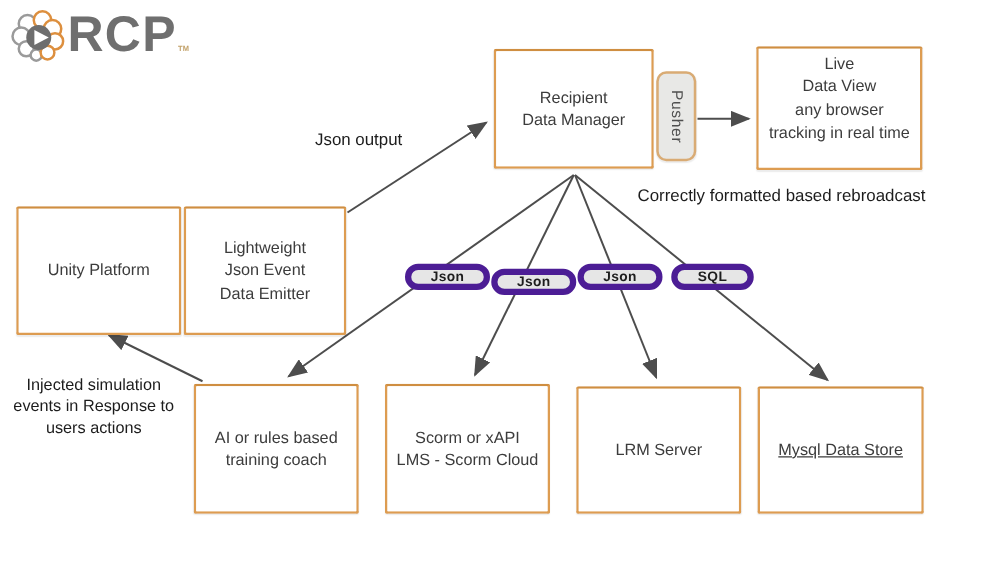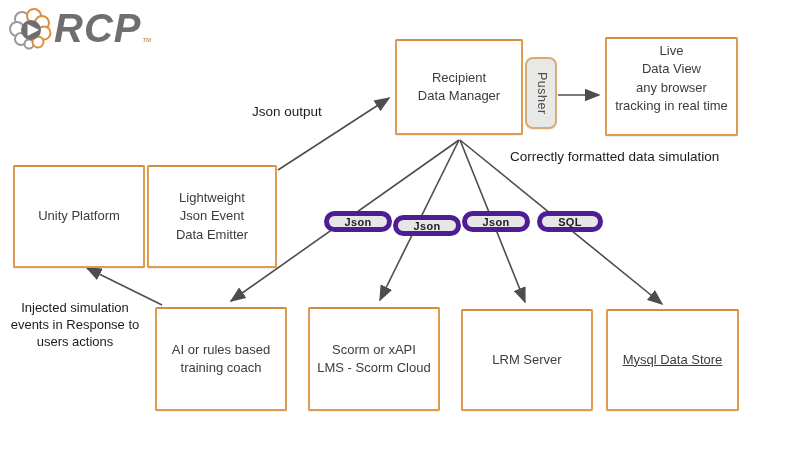--- a/index.html
+++ b/index.html
@@ -95,21 +95,20 @@
   #label-rebroadcast { left: 510px; top: 149px; }
   #label-injected    { left: 8px;   top: 300px; width: 134px; text-align: center; font-size: 13px; line-height: 1.3; }
 
   
   .logo {
     position: absolute;
     left: 6px; top: 4px;
     display: flex;
     align-items: center;
     z-index: 2;
-    font-style: italic;
   }
   .logo-text {
     font-size: 40px;
     font-weight: 700;
     color: #6f6f6f;
     letter-spacing: 1px;
     line-height: 48px;
   }
   .logo-tm {
     font-size: 6px;
@@ -203,18 +202,18 @@
   <div class="node" id="node-mysql">
     <span>Mysql Data Store</span>
   </div>
 
   <div class="pill" id="pill-json-1">Json</div>
   <div class="pill" id="pill-json-2">Json</div>
   <div class="pill" id="pill-json-3">Json</div>
   <div class="pill" id="pill-sql">SQL</div>
 
   <div class="float-label" id="label-json-output">Json output</div>
-  <div class="float-label" id="label-rebroadcast">Correctly formatted data simulation</div>
+  <div class="float-label" id="label-rebroadcast">Correctly formatted based rebroadcast</div>
   <div class="float-label" id="label-injected">Injected simulation
 events in Response to
 users actions</div>
 
 </div>
 
 </body></html>

